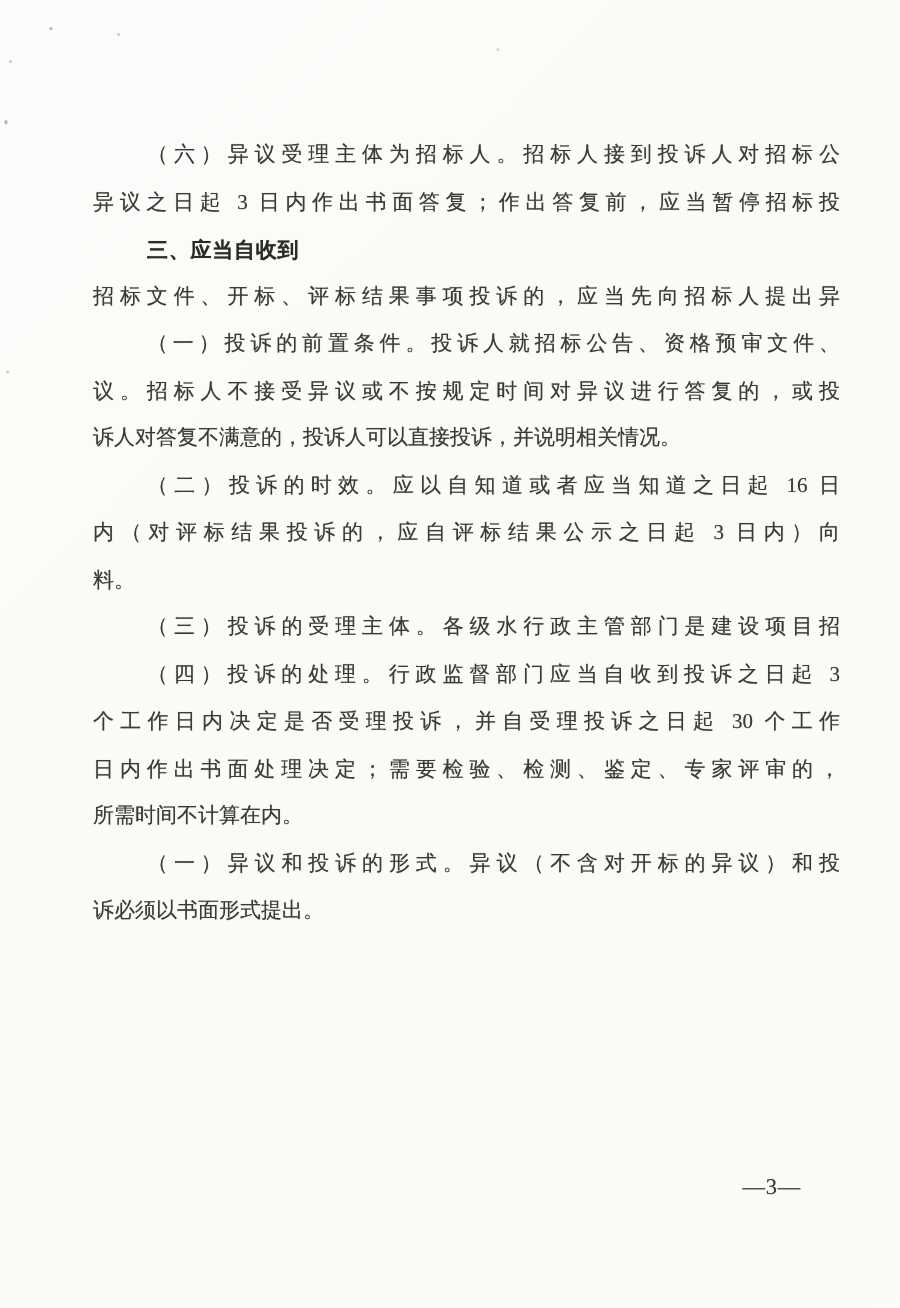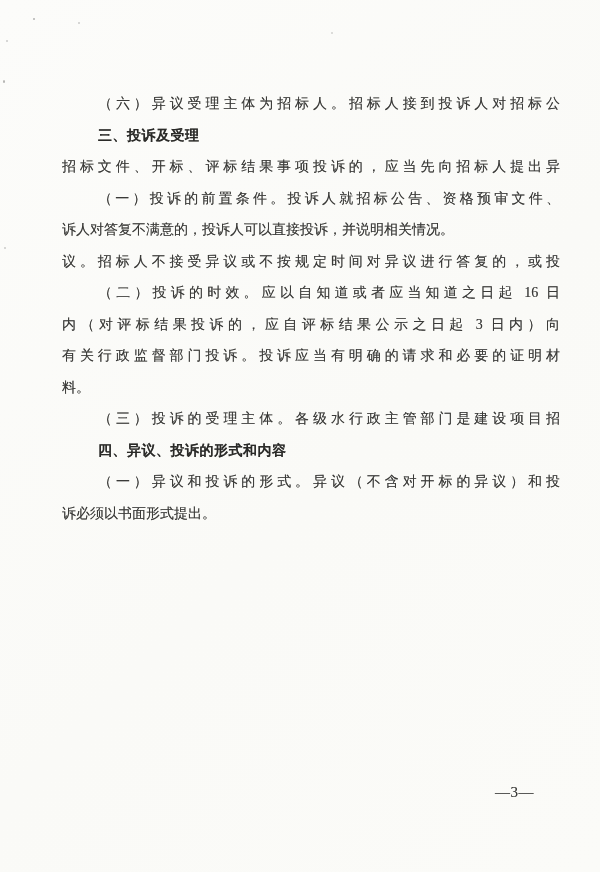--- a/index.html
+++ b/index.html
@@ -68,48 +68,51 @@
   <span class="speck s2"></span>
   <span class="speck s3"></span>
   <span class="speck s4"></span>
   <span class="speck s5"></span>
   <span class="speck s6"></span>
 
   <div class="doc-body">
 
     <div>
       <div class="ln ind fill">（六）异议受理主体为招标人。招标人接到投诉人对招标公</div>
+      <div class="ln fill">异议之日起 3 日内作出书面答复；作出答复前，应当暂停招标投</div>
     </div>
 
     <div>
-      <div class="ln ind hd">三、投诉及受理</div>
+      <div class="ln ind hd">三、应当自收到</div>
     </div>
 
     <div>
       <div class="ln fill">招标文件、开标、评标结果事项投诉的，应当先向招标人提出异</div>
       <div class="ln ind fill">（一）投诉的前置条件。投诉人就招标公告、资格预审文件、</div>
+      <div class="ln fill">议。招标人不接受异议或不按规定时间对异议进行答复的，或投</div>
       <div class="ln">诉人对答复不满意的，投诉人可以直接投诉，并说明相关情况。</div>
-      <div class="ln fill">议。招标人不接受异议或不按规定时间对异议进行答复的，或投</div>
     </div>
 
     <div>
       <div class="ln ind fill">（二）投诉的时效。应以自知道或者应当知道之日起 16 日</div>
       <div class="ln fill">内（对评标结果投诉的，应自评标结果公示之日起 3 日内）向</div>
-      <div class="ln fill">有关行政监督部门投诉。投诉应当有明确的请求和必要的证明材</div>
       <div class="ln">料。</div>
     </div>
 
     <div>
       <div class="ln ind fill">（三）投诉的受理主体。各级水行政主管部门是建设项目招</div>
     </div>
 
+    <div>
+      <div class="ln ind fill">（四）投诉的处理。行政监督部门应当自收到投诉之日起 3</div>
+      <div class="ln fill">个工作日内决定是否受理投诉，并自受理投诉之日起 30 个工作</div>
+      <div class="ln fill">日内作出书面处理决定；需要检验、检测、鉴定、专家评审的，</div>
+      <div class="ln">所需时间不计算在内。</div>
+    </div>
 
-    <div>
-      <div class="ln ind hd">四、异议、投诉的形式和内容</div>
-    </div>
 
     <div>
       <div class="ln ind fill">（一）异议和投诉的形式。异议（不含对开标的异议）和投</div>
       <div class="ln">诉必须以书面形式提出。</div>
     </div>
 
   </div>
 
   <div class="pagenum">—3—</div>
 

